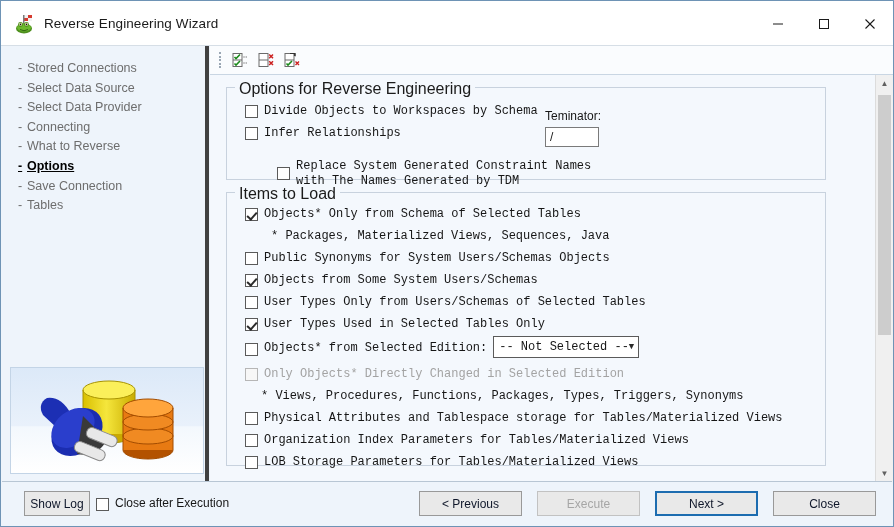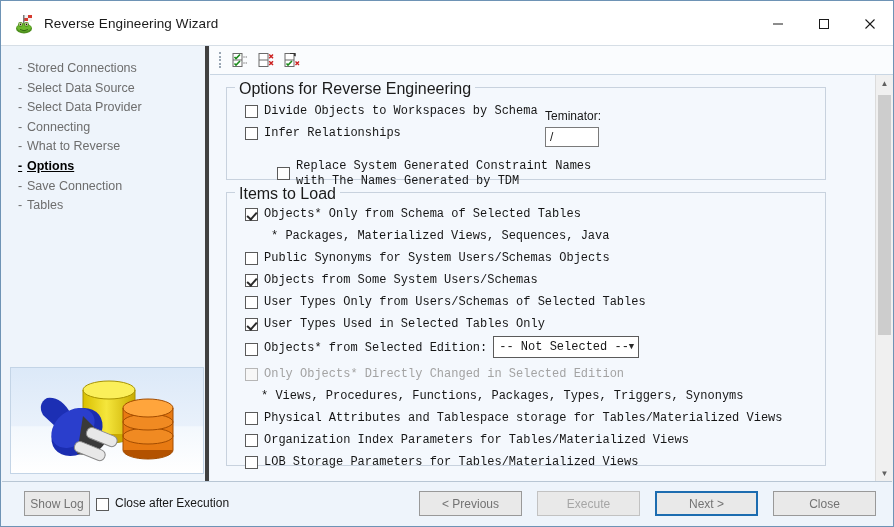--- a/index.html
+++ b/index.html
@@ -134,21 +134,21 @@
   }
 
   
   .footer{
     position:absolute;left:1px;bottom:1px;width:890px;height:44px;
     background:#eef4fb;border-top:1px solid #b8c6d4;box-sizing:border-box;
     display:flex;align-items:center;
   }
   .btn{
     height:25px;box-sizing:border-box;border:1px solid #999999;background:#e9e9e9;
-    font-family:"Liberation Sans",sans-serif;font-size:12px;color:#737373;
+    font-family:"Liberation Sans",sans-serif;font-size:12px;color:#0f172a;
     display:flex;align-items:center;justify-content:center;
   }
   .btn.disabled{color:#a6a6a6;background:#e9e9e9;border-color:#c2c2c2;}
   .btn.default{border:2px solid #1c6cb0;background:#e9e9e9;}
   .showlog{width:66px;margin-left:22px;}
   .close-after{display:flex;align-items:center;margin-left:6px;}
   .foot-right{position:absolute;right:16px;display:flex;gap:15px;padding-left:36px;}
   .fbtn{width:103px;}
 </style>
 </head>

